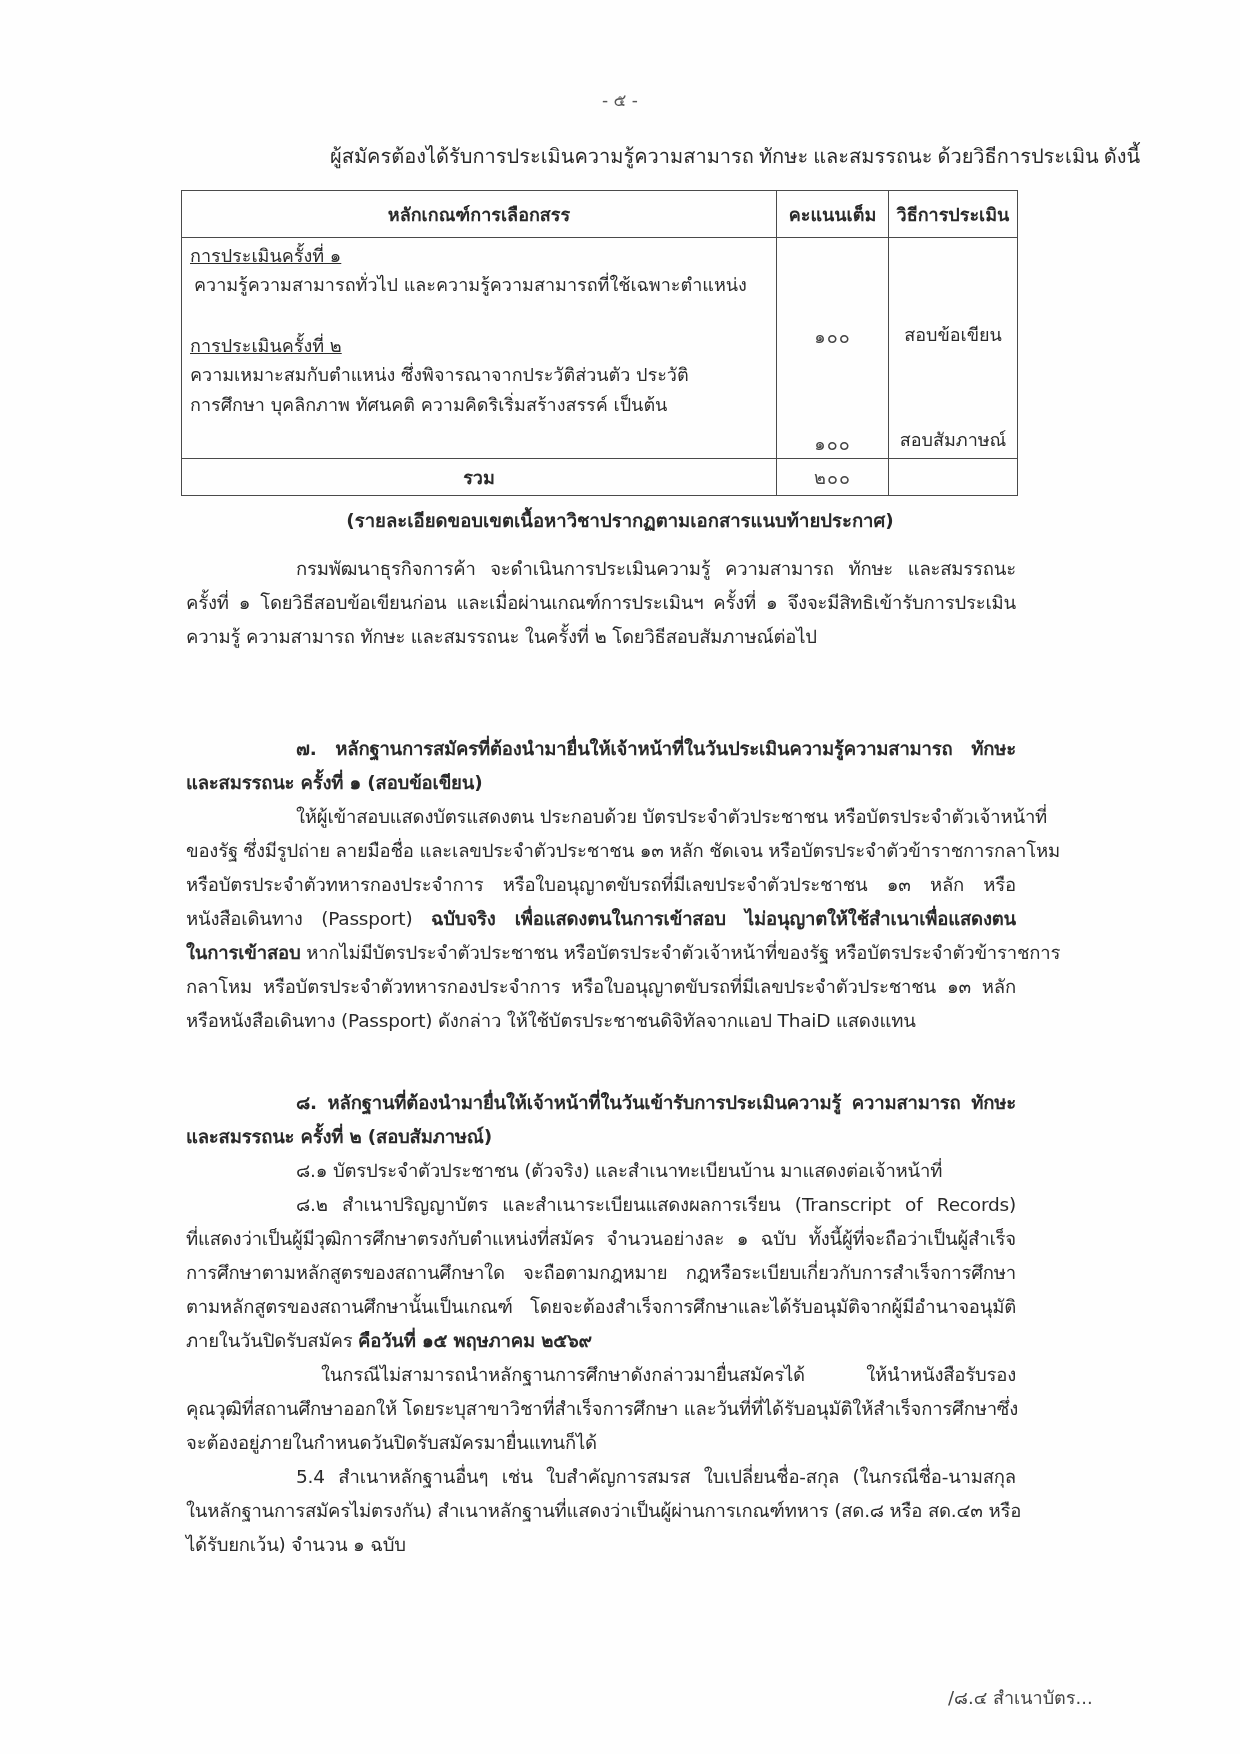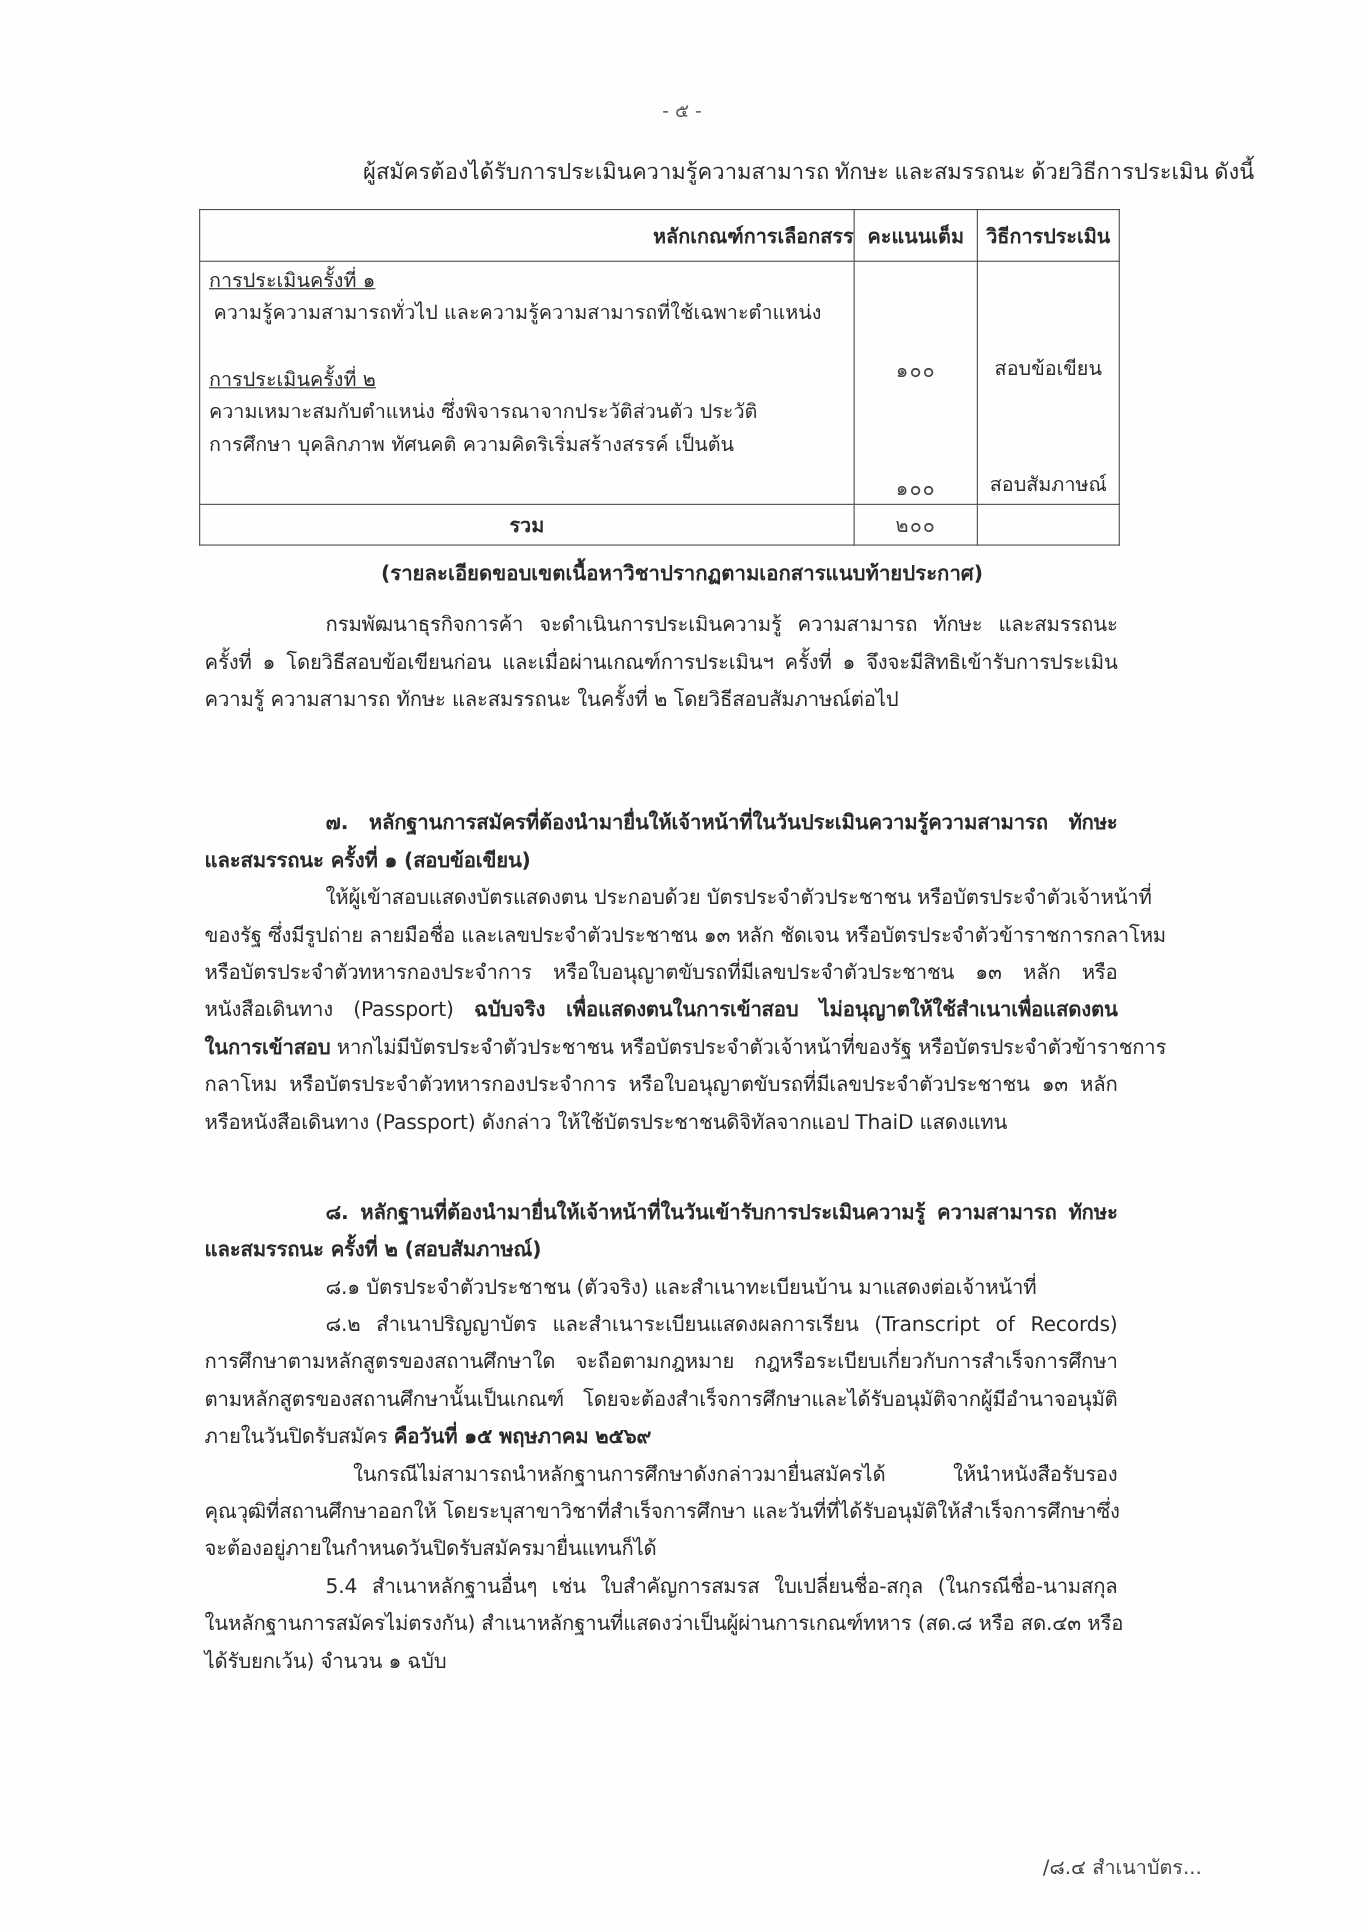--- a/index.html
+++ b/index.html
@@ -10,21 +10,21 @@
     }
     .page { position: absolute; left: 0; top: 0; width: 1240px; height: 1754px; background: #fefefe; }
     .abs { position: absolute; white-space: nowrap; }
     .pnum { left: 0; width: 1240px; top: 86px; text-align: center; font-size: 17px; color: #555; }
     .line { font-size: 18.5px; line-height: 34px; letter-spacing: -0.2px; }
     .bold { font-weight: bold; }
     .intro { left: 330px; top: 140px; font-size: 20px; font-family: Liberation Serif, serif; }
     
     .tbl { position: absolute; left: 181px; top: 190px; width: 837px; border-collapse: collapse; }
     .tbl td, .tbl th { border: 1.6px solid #4a4a4a; padding: 0; font-size: 18px; vertical-align: middle; }
-    .tbl th { height: 46px; font-weight: bold; text-align: right; }
+    .tbl th { height: 46px; font-weight: bold; text-align: center; }
     .tbl .c1 { width: 576px; }
     .tbl .c2 { width: 111px; text-align: center; }
     .tbl .c3 { text-align: center; }
     .crit { padding: 4px 10px 6px 8px !important; vertical-align: top !important; }
     .crit .hd { text-decoration: underline; line-height: 28px; }
     .crit .tx { line-height: 30px; padding-left: 4px; }
     .crit .gap { height: 32px; }
     .num { color: #444; letter-spacing: 1px; }
     .total td { height: 36px; }
     .note { left: 0; width: 1240px; top: 506px; text-align: center; font-weight: bold; font-size: 18.5px; }
@@ -96,20 +96,21 @@
     <span class="jline"><span class="bold">ในการเข้าสอบ</span><span> หากไม่มีบัตรประจำตัวประชาชน หรือบัตรประจำตัวเจ้าหน้าที่ของรัฐ หรือบัตรประจำตัวข้าราชการ</span></span>
     <span class="jline">กลาโหม หรือบัตรประจำตัวทหารกองประจำการ หรือใบอนุญาตขับรถที่มีเลขประจำตัวประชาชน ๑๓ หลัก</span>
     <span class="jlast">หรือหนังสือเดินทาง (Passport) ดังกล่าว ให้ใช้บัตรประชาชนดิจิทัลจากแอป ThaiD แสดงแทน</span>
   </div>
 
   <div class="abs sec line" style="top:1086px;">
     <span class="jline bold indent1">๘. หลักฐานที่ต้องนำมายื่นให้เจ้าหน้าที่ในวันเข้ารับการประเมินความรู้ ความสามารถ ทักษะ</span>
     <span class="jlast bold">และสมรรถนะ ครั้งที่ ๒ (สอบสัมภาษณ์)</span>
     <span class="jlast indent1">๘.๑ บัตรประจำตัวประชาชน (ตัวจริง) และสำเนาทะเบียนบ้าน มาแสดงต่อเจ้าหน้าที่</span>
     <span class="jline indent1">๘.๒ สำเนาปริญญาบัตร และสำเนาระเบียนแสดงผลการเรียน (Transcript of Records)</span>
+    <span class="jline">ที่แสดงว่าเป็นผู้มีวุฒิการศึกษาตรงกับตำแหน่งที่สมัคร จำนวนอย่างละ ๑ ฉบับ ทั้งนี้ผู้ที่จะถือว่าเป็นผู้สำเร็จ</span>
     <span class="jline">การศึกษาตามหลักสูตรของสถานศึกษาใด จะถือตามกฎหมาย กฎหรือระเบียบเกี่ยวกับการสำเร็จการศึกษา</span>
     <span class="jline">ตามหลักสูตรของสถานศึกษานั้นเป็นเกณฑ์ โดยจะต้องสำเร็จการศึกษาและได้รับอนุมัติจากผู้มีอำนาจอนุมัติ</span>
     <span class="jlast"><span>ภายในวันปิดรับสมัคร </span><span class="bold">คือวันที่ ๑๕ พฤษภาคม ๒๕๖๙</span></span>
     <span class="jline indent2" style="padding-left:135px;">ในกรณีไม่สามารถนำหลักฐานการศึกษาดังกล่าวมายื่นสมัครได้ ให้นำหนังสือรับรอง</span>
     <span class="jline">คุณวุฒิที่สถานศึกษาออกให้ โดยระบุสาขาวิชาที่สำเร็จการศึกษา และวันที่ที่ได้รับอนุมัติให้สำเร็จการศึกษาซึ่ง</span>
     <span class="jlast">จะต้องอยู่ภายในกำหนดวันปิดรับสมัครมายื่นแทนก็ได้</span>
     <span class="jline indent1">5.4 สำเนาหลักฐานอื่นๆ เช่น ใบสำคัญการสมรส ใบเปลี่ยนชื่อ-สกุล (ในกรณีชื่อ-นามสกุล</span>
     <span class="jline">ในหลักฐานการสมัครไม่ตรงกัน) สำเนาหลักฐานที่แสดงว่าเป็นผู้ผ่านการเกณฑ์ทหาร (สด.๘ หรือ สด.๔๓ หรือ</span>
     <span class="jlast">ได้รับยกเว้น) จำนวน ๑ ฉบับ</span>
   </div>

